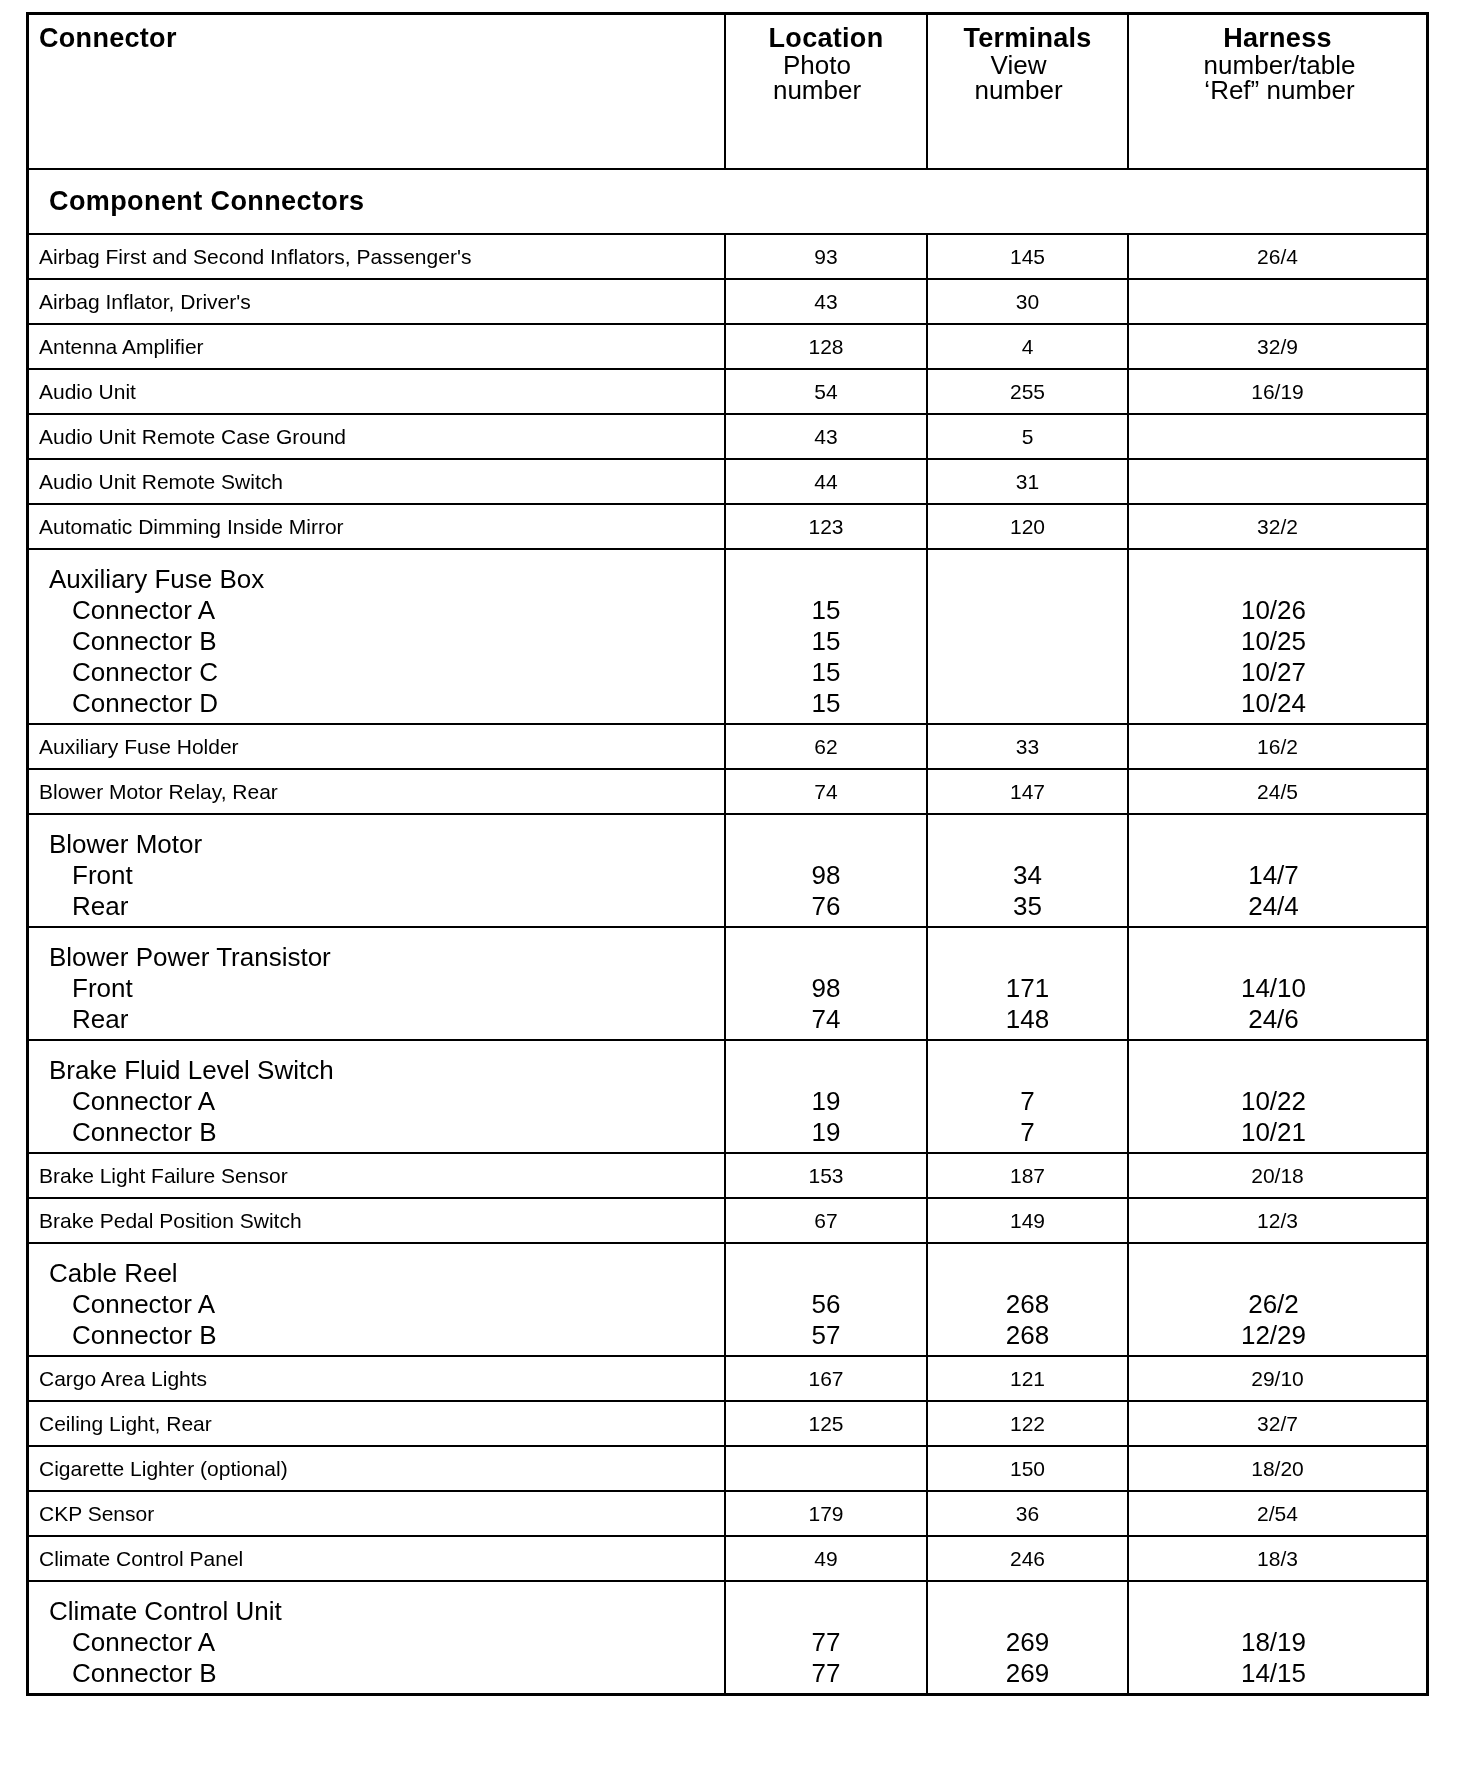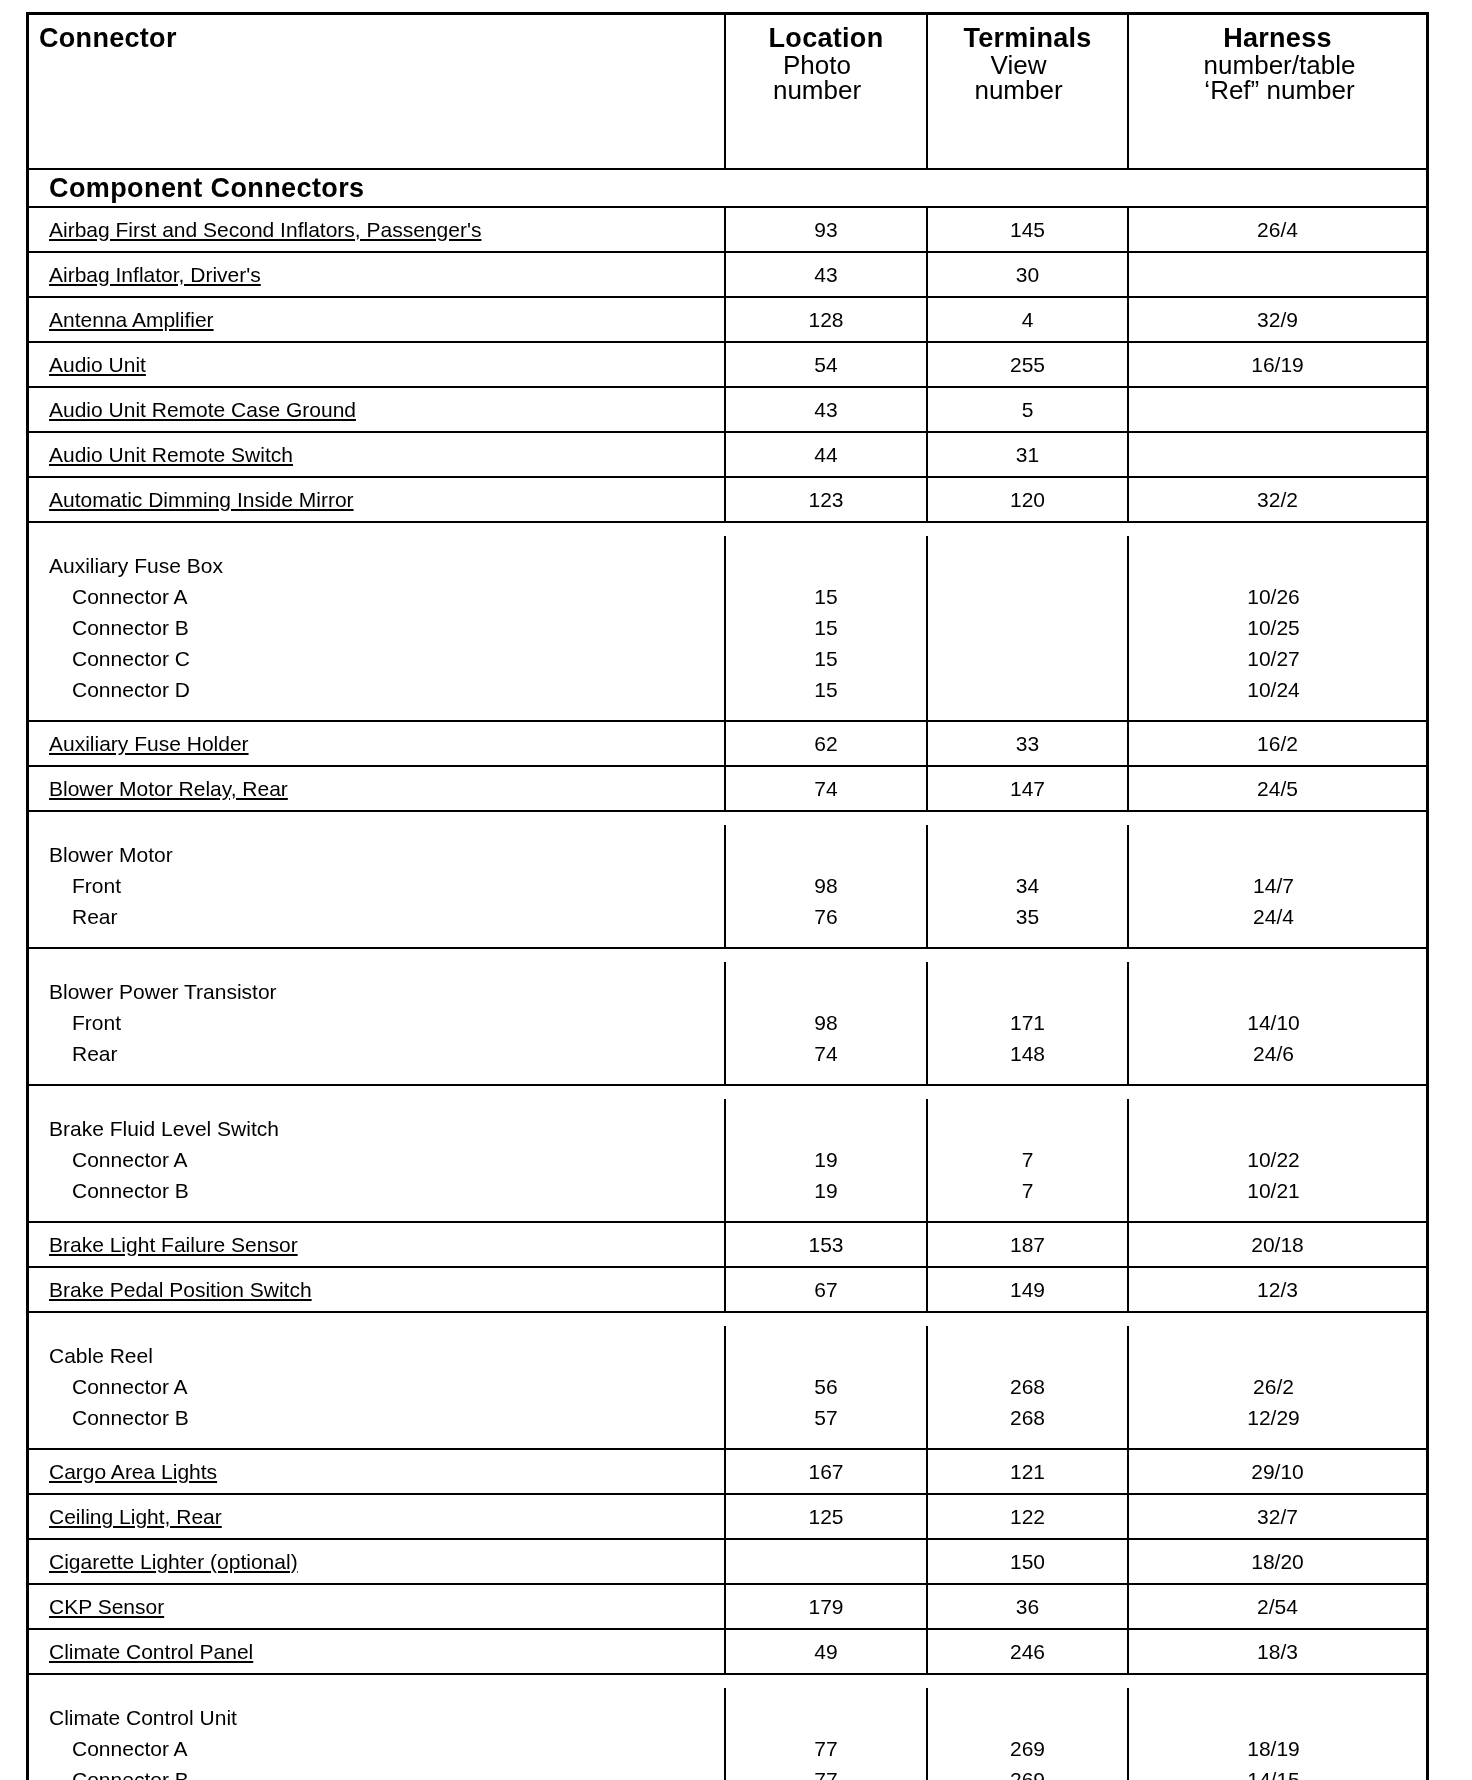--- a/index.html
+++ b/index.html
@@ -49,46 +49,45 @@
     .hdr .num { text-align: center; }
     .hdr .sub {
       font-size: 26px;
       line-height: 25px;
     }
     .hdr .c1 .sub, .hdr .c2 .sub { padding-right: 18px; }
     .hdr .c3 .sub { padding-right: 8px; padding-left: 12px; }
 
     
     .section {
-      height: 38px;
+      height: 65px;
       border-bottom: 2px solid #000;
       display: flex;
       align-items: center;
       padding-left: 20px;
       box-sizing: border-box;
       font-weight: bold;
       font-size: 27px;
       letter-spacing: 0.4px;
     }
 
     
     .single { height: 45px; }
     .single .cell {
       display: flex;
       align-items: center;
       font-size: 21px;
     }
-    .single .c0 { padding-left: 20px; text-decoration: underline; }
+    .single .c0 { padding-left: 10px; }
     .single .c1, .single .c2, .single .c3 { justify-content: center; }
 
     .group .cell {
-      font-size: 21px;
+      font-size: 26px;
       padding-top: 14px;
-      padding-bottom: 15px;
-      margin-top: 13px;
+      padding-bottom: 4px;
     }
     .group .line {
       height: 31px;
       line-height: 31px;
       white-space: nowrap;
     }
     .group .c0 .line.main { padding-left: 20px; }
     .group .c0 .line.sub { padding-left: 43px; }
     .group .c1 .line, .group .c2 .line, .group .c3 .line { text-align: center; }
 

